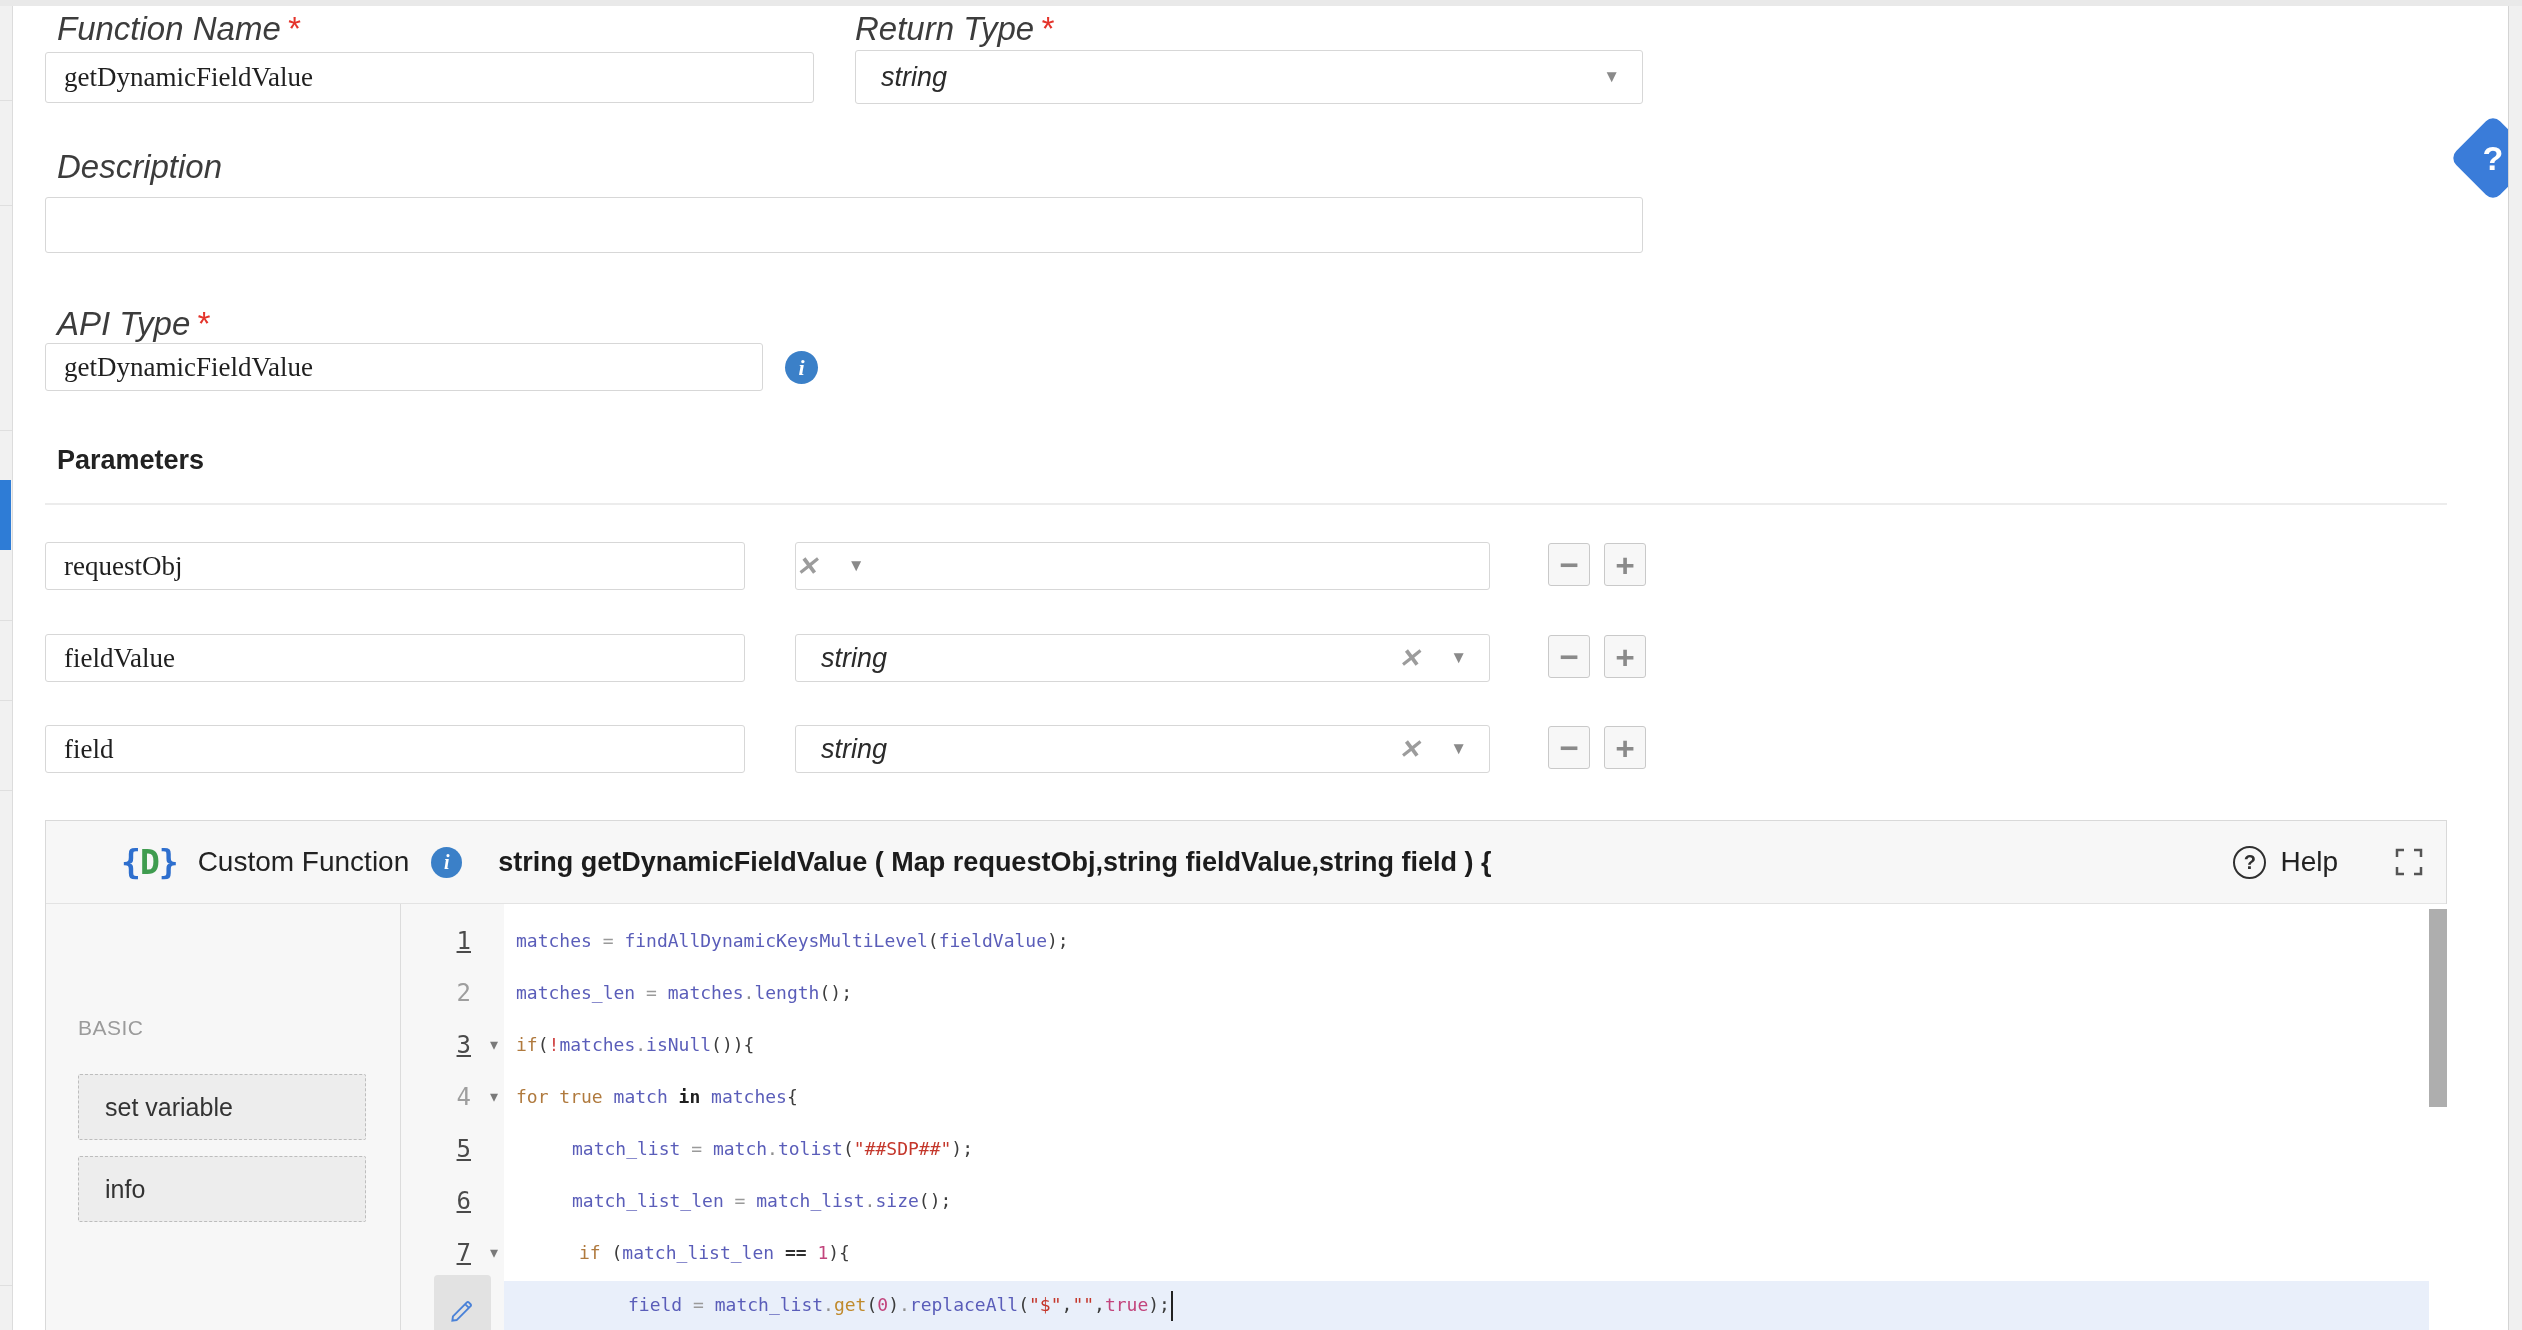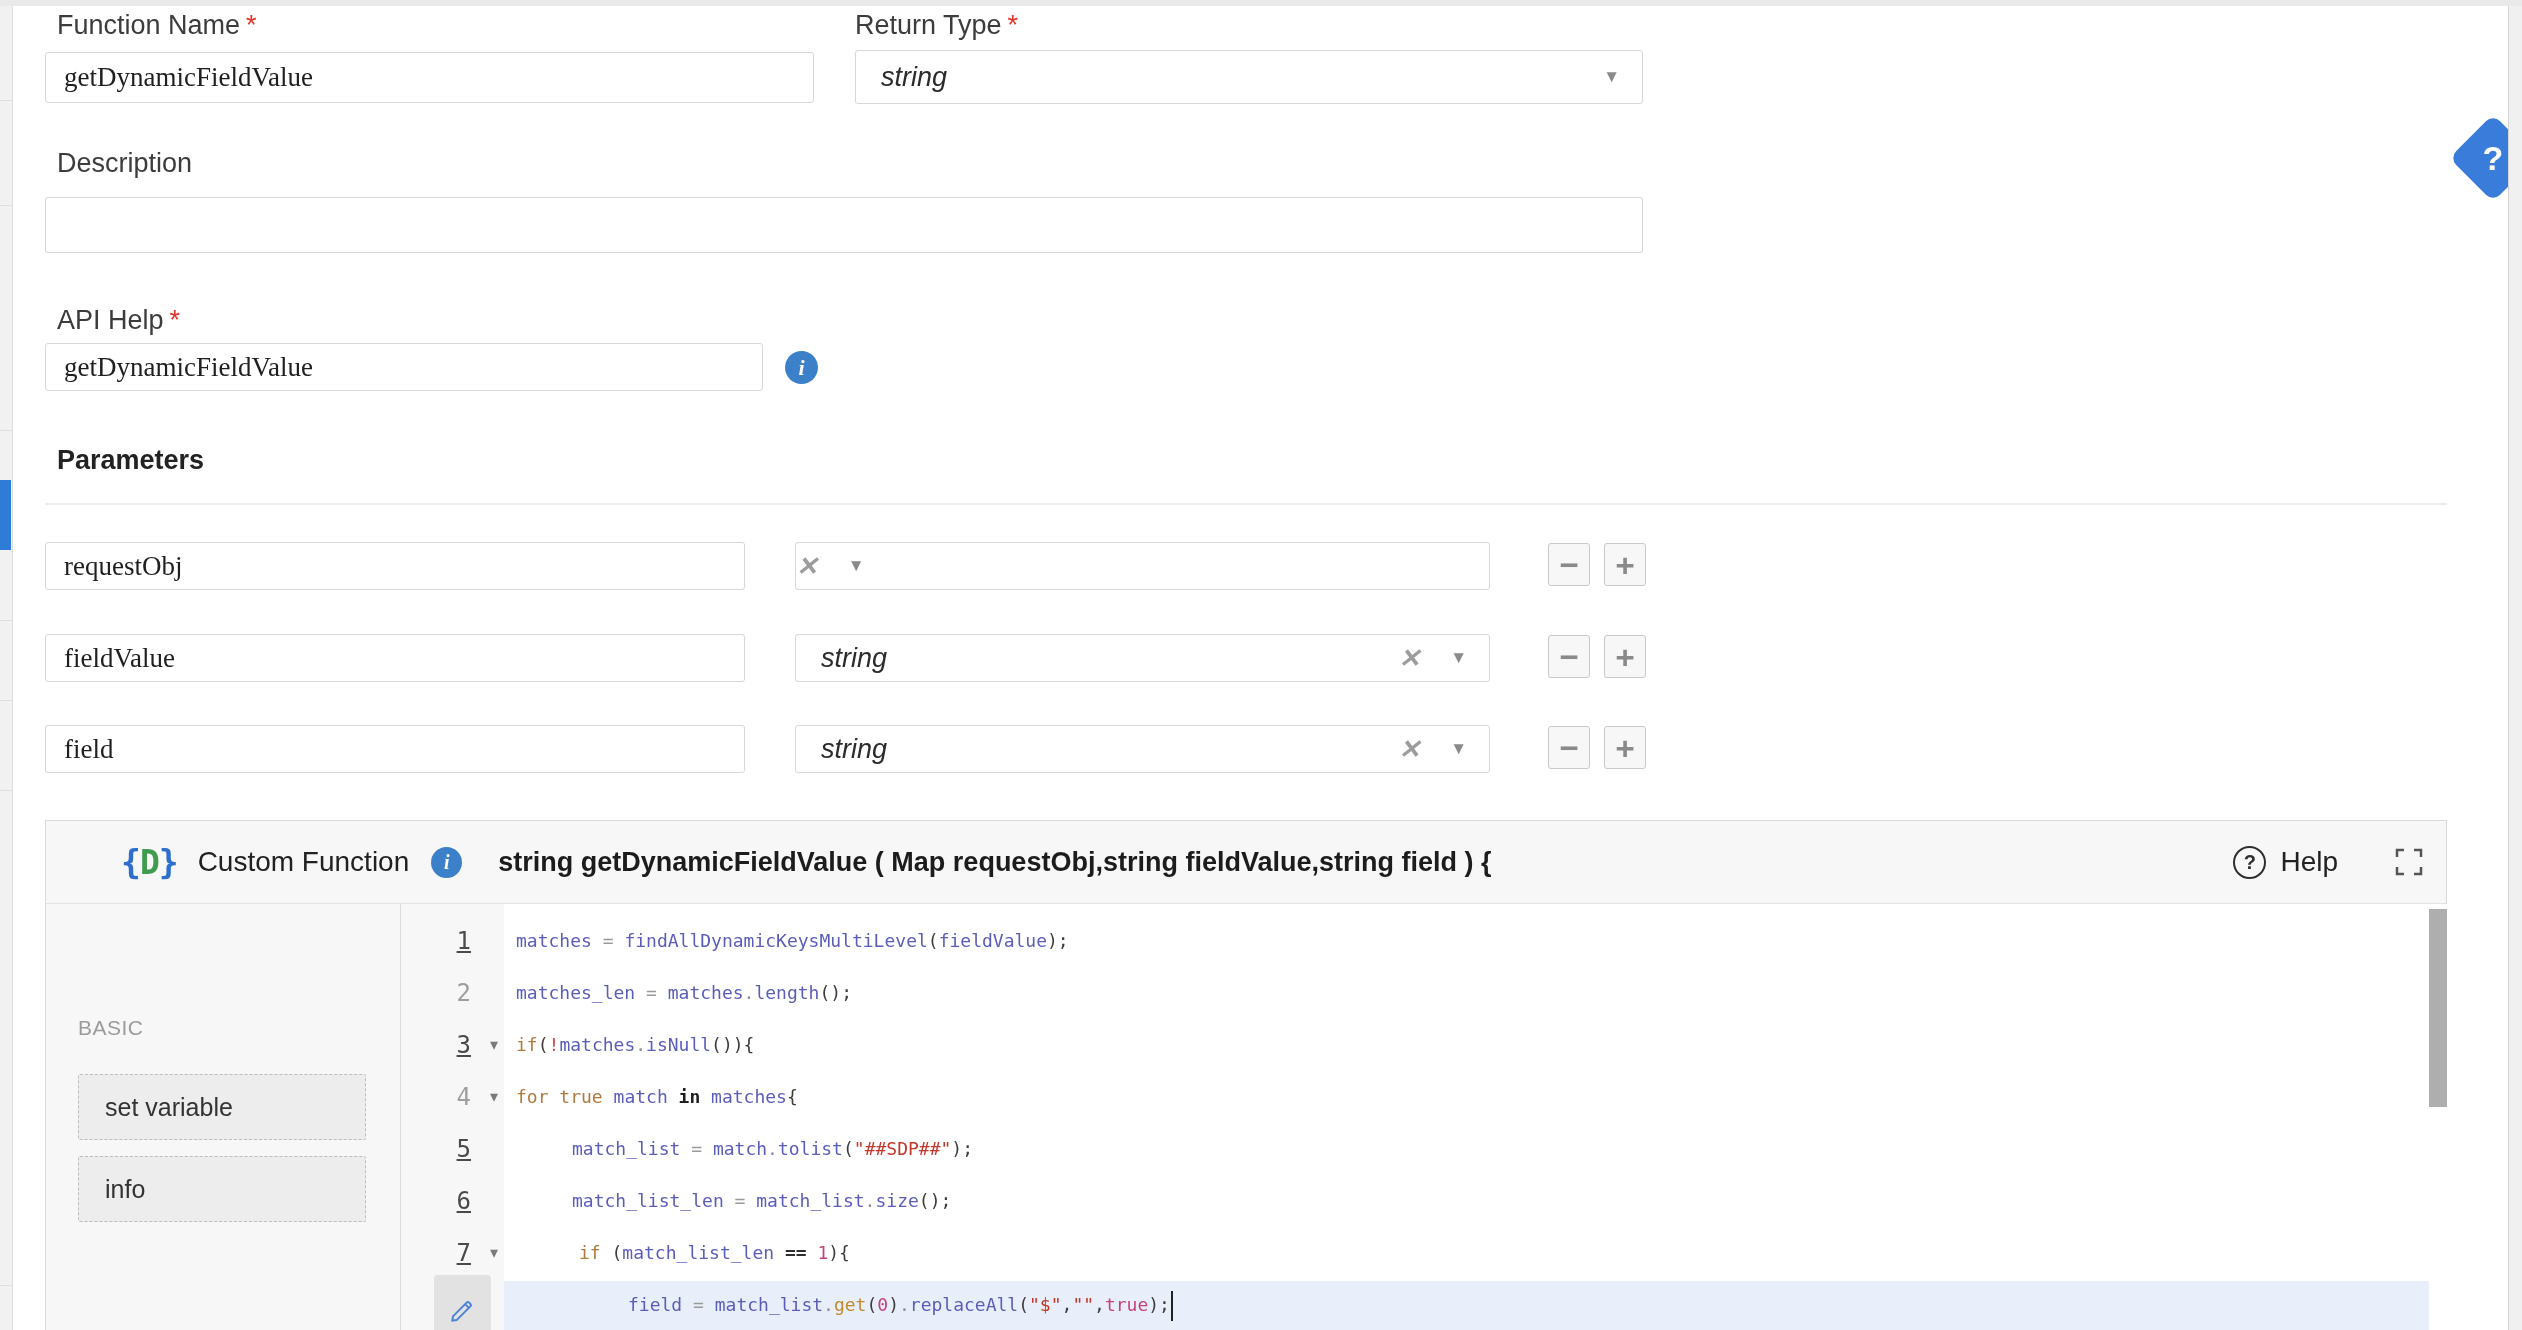--- a/index.html
+++ b/index.html
@@ -10,21 +10,21 @@
   
   .top-strip { position:absolute; left:0; top:0; width:100%; height:6px; background:#e9e9e9; z-index:3; }
   .left-rail { position:absolute; left:0; top:0; width:13px; height:100%; background:#f1f1f1; border-right:1px solid #dcdcdc; z-index:2; }
   .rail-seg { position:absolute; left:0; width:100%; height:1px; background:#dfdfdf; }
   .rail-active { position:absolute; left:0; top:480px; width:11px; height:70px; background:#2e7cd6; }
   .right-strip { position:absolute; left:2508px; top:0; width:14px; height:100%; background:#f0f0f0; border-left:1px solid #d4d4d4; z-index:2; }
   .help-tab { position:absolute; left:2462px; top:127px; width:62px; height:62px; background:#3a7cd9; border-radius:10px; transform:rotate(45deg); z-index:1; display:flex; align-items:center; justify-content:center; cursor:pointer; }
   .help-tab span { transform:rotate(-45deg); color:#fff; font-size:34px; font-weight:bold; }
 
   
-  .lbl { position:absolute; font-size:27px; color:#3c3c3c; white-space:nowrap; }
+  .lbl { position:absolute; font-size:33px; color:#3c3c3c; white-space:nowrap;font-style:italic; }
   .req { color:#e4342b; margin-left:6px; }
   .tinput { position:absolute; background:#fff; border:1.5px solid #d7d7d7; border-radius:3px; font-size:27px; color:#1f1f1f; padding:0 18px; font-family:Liberation Serif, serif; outline:none; }
   .select { position:absolute; background:#fff; border:1.5px solid #d7d7d7; border-radius:3px; display:flex; align-items:center; cursor:pointer;font-style:italic; }
   .selval { font-size:27px; color:#2b2b2b; padding-left:25px; flex:1; }
   .caret { font-size:17px; color:#8a8a8a; margin-right:22px; }
   .xicon { font-size:26px; font-weight:bold; color:#9c9c9c; margin-right:30px; cursor:pointer; }
   .heading { position:absolute; font-size:27px; font-weight:bold; color:#222; }
   .divider { position:absolute; left:45px; top:503px; width:2402px; height:2px; background:#ececec; }
   .info-circle { position:absolute; width:33px; height:33px; border-radius:50%; background:#3b80c8; color:#fff; display:flex; align-items:center; justify-content:center; font-family:"Liberation Serif",serif; font-style:italic; font-weight:bold; font-size:22px; cursor:pointer; }
   .sqbtn { position:absolute; width:42px; height:43px; background:#f7f7f7; border:1.5px solid #c9c9c9; border-radius:3px; font-size:31px; font-weight:bold; color:#8a8a8a; display:flex; align-items:center; justify-content:center; cursor:pointer; line-height:1; font-family:"DejaVu Sans Mono",monospace; }
@@ -87,21 +87,21 @@
 
   <div class="lbl" style="left:855px; top:10px;"><span>Return Type</span><span class="req">*</span></div>
   <div class="select" style="left:855px; top:50px; width:788px; height:54px;">
     <span class="selval">string</span>
     <span class="caret">▼</span>
   </div>
 
   <div class="lbl" style="left:57px; top:148px;">Description</div>
   <input class="tinput" style="left: 45px; top: 197px; width: 1598px; height: 56px;" value="">
 
-  <div class="lbl" style="left:57px; top:305px;"><span>API Help</span><span class="req">*</span></div>
+  <div class="lbl" style="left:57px; top:305px;"><span>API Type</span><span class="req">*</span></div>
   <input class="tinput" style="left: 45px; top: 343px; width: 718px; height: 48px;" value="getDynamicFieldValue">
   <div class="info-circle" style="left:785px; top:351px;">i</div>
 
   <div class="heading" style="left:57px; top:445px;">Parameters</div>
   <div class="divider"></div>
 
   <div id="params-rows">
       <div class="prow" style="top: 542px;">
         <input class="tinput" value="requestObj" style="left: 45px; top: 0px; width: 700px; height: 48px;">
         <div class="select" style="left: 795px; top: 0px; width: 695px; height: 48px;">

